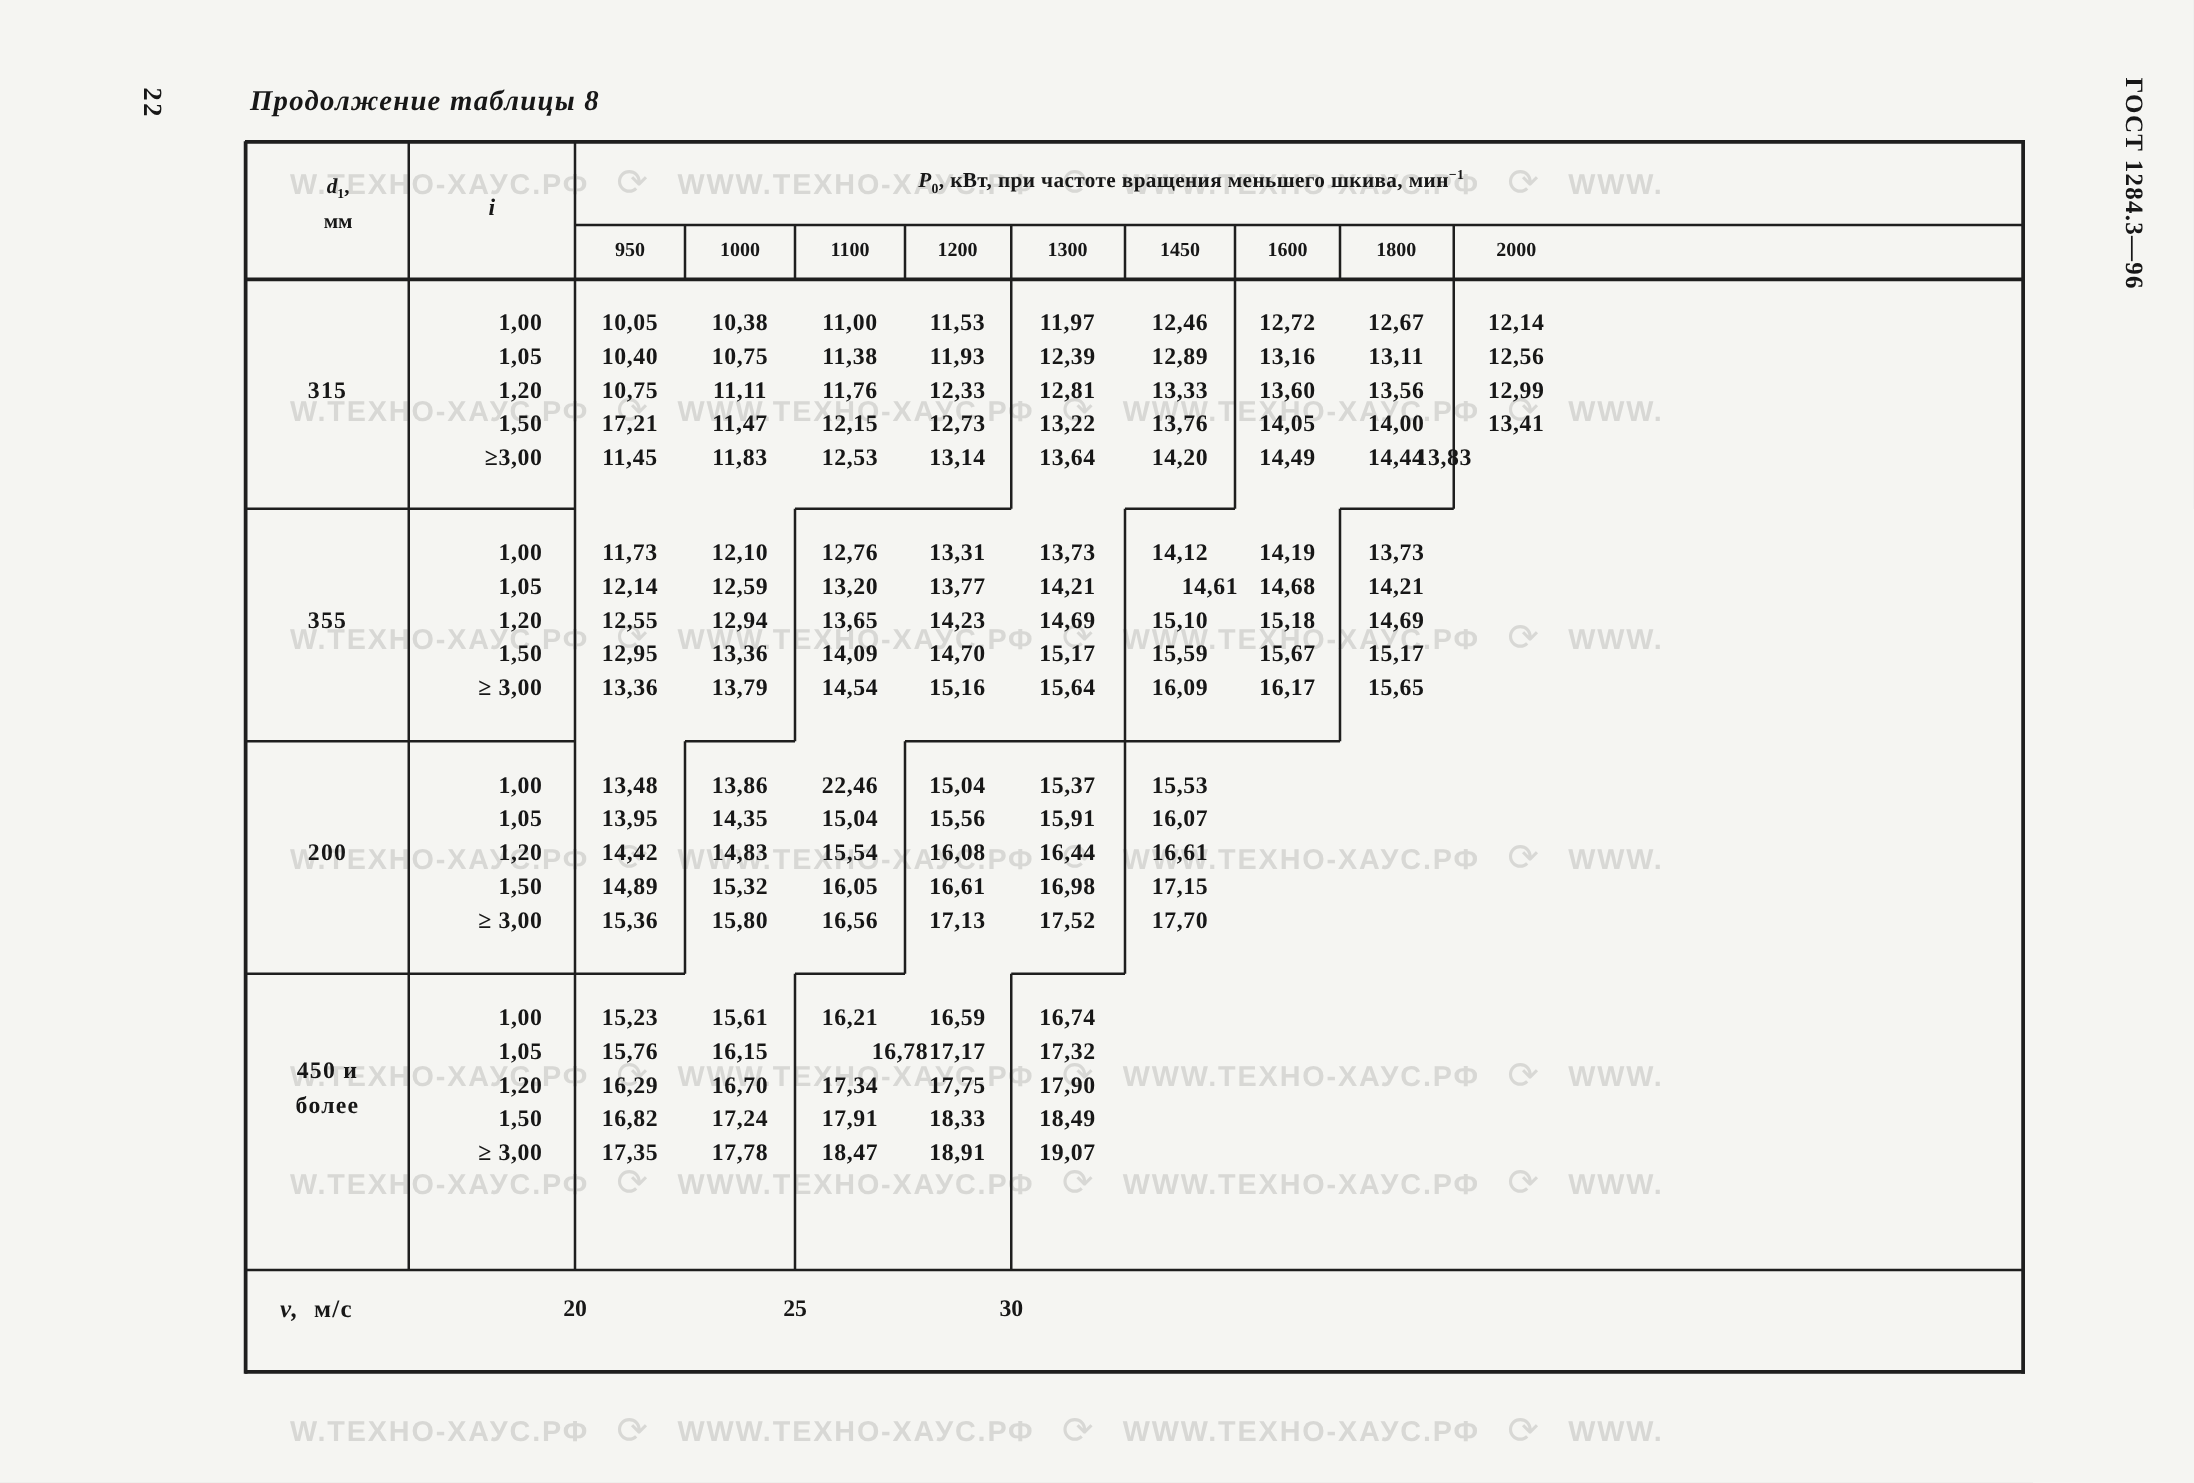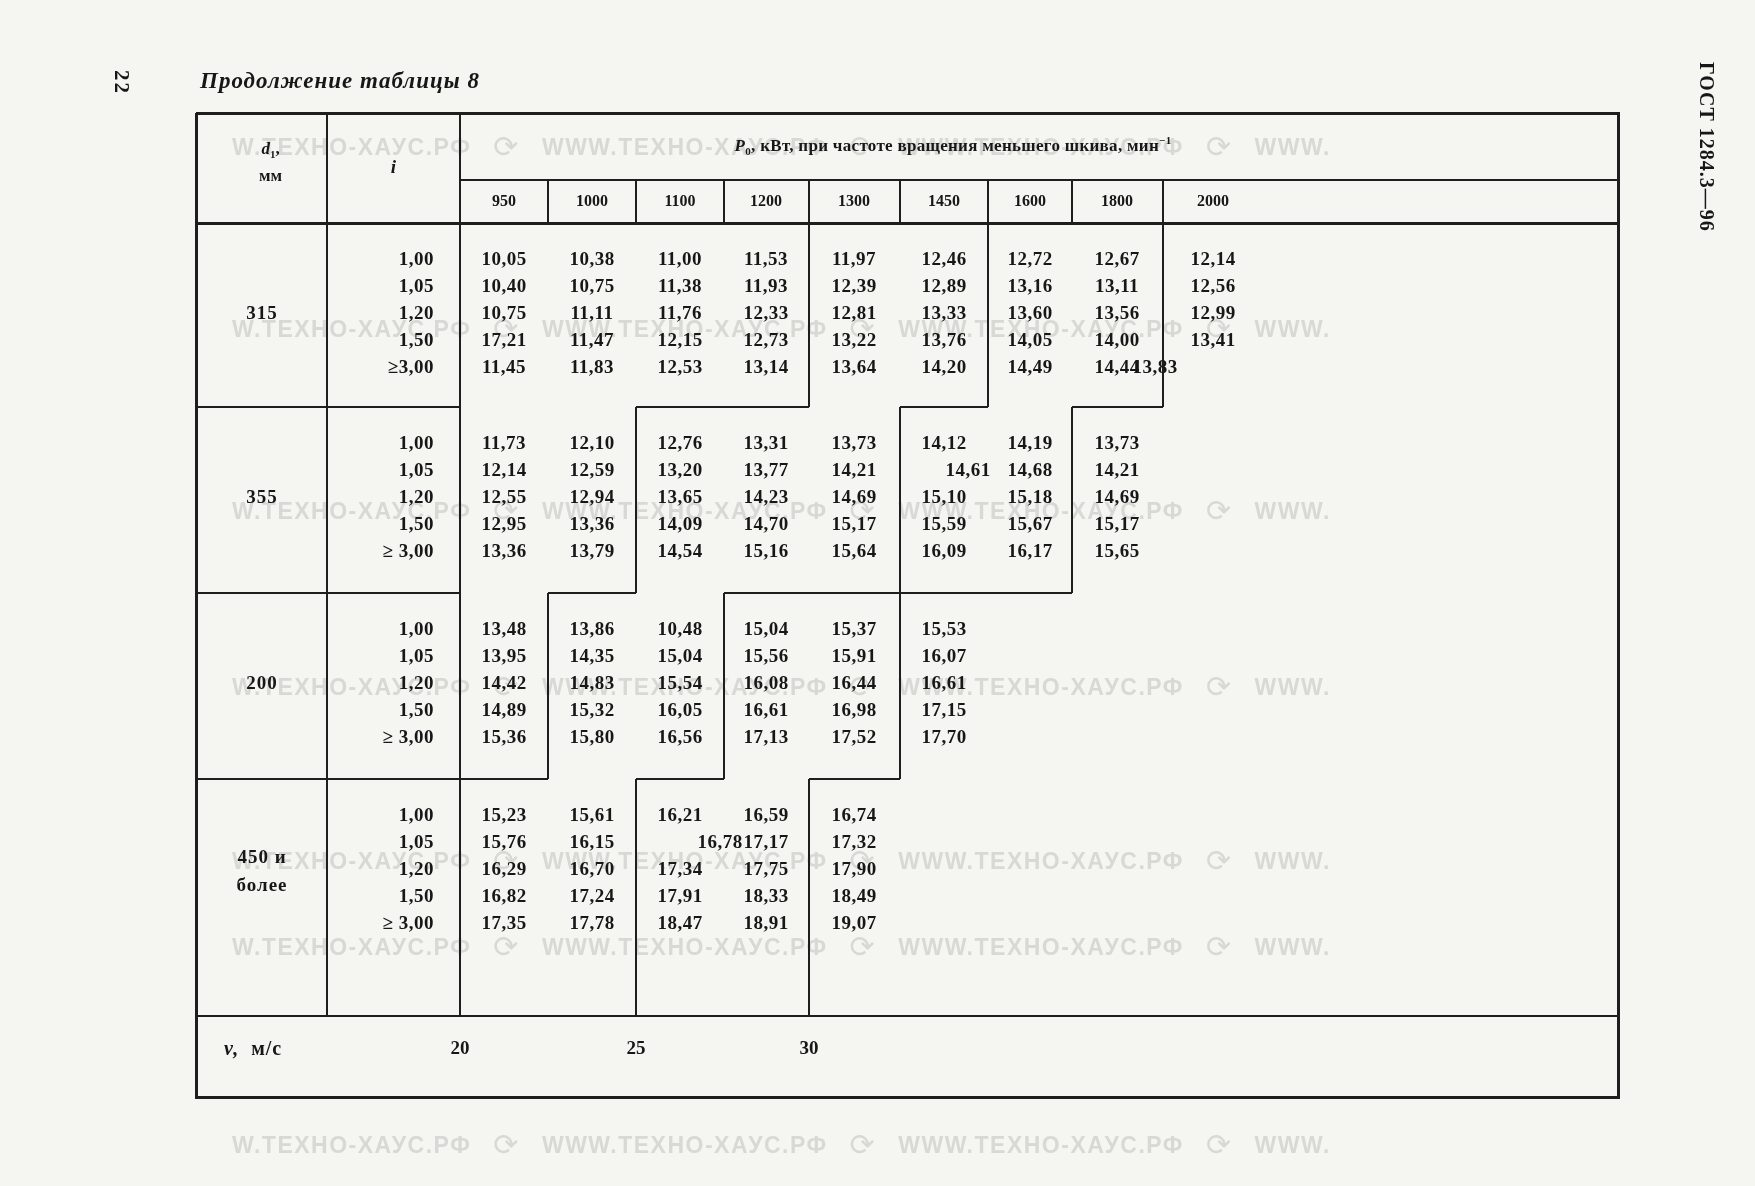--- a/index.html
+++ b/index.html
@@ -278,21 +278,21 @@
         <span class="num" style="left: 680px; top: 551px;">14,54</span>
         <span class="num" style="left: 766px; top: 551px;">15,16</span>
         <span class="num" style="left: 854px; top: 551px;">15,64</span>
         <span class="num" style="left: 944px; top: 551px;">16,09</span>
         <span class="num" style="left: 1030px; top: 551px;">16,17</span>
         <span class="num" style="left: 1117px; top: 551px;">15,65</span>
         <span class="dlab" style="left: 262px; top: 683px;">200</span>
         <span class="ratio" style="left: 434px; top: 629px;">1,00</span>
         <span class="num" style="left: 504px; top: 629px;">13,48</span>
         <span class="num" style="left: 592px; top: 629px;">13,86</span>
-        <span class="num" style="left: 680px; top: 629px;">10,48</span>
+        <span class="num" style="left: 680px; top: 629px;">22,46</span>
         <span class="num" style="left: 766px; top: 629px;">15,04</span>
         <span class="num" style="left: 854px; top: 629px;">15,37</span>
         <span class="num" style="left: 944px; top: 629px;">15,53</span>
         <span class="ratio" style="left: 434px; top: 656px;">1,05</span>
         <span class="num" style="left: 504px; top: 656px;">13,95</span>
         <span class="num" style="left: 592px; top: 656px;">14,35</span>
         <span class="num" style="left: 680px; top: 656px;">15,04</span>
         <span class="num" style="left: 766px; top: 656px;">15,56</span>
         <span class="num" style="left: 854px; top: 656px;">15,91</span>
         <span class="num" style="left: 944px; top: 656px;">16,07</span>

